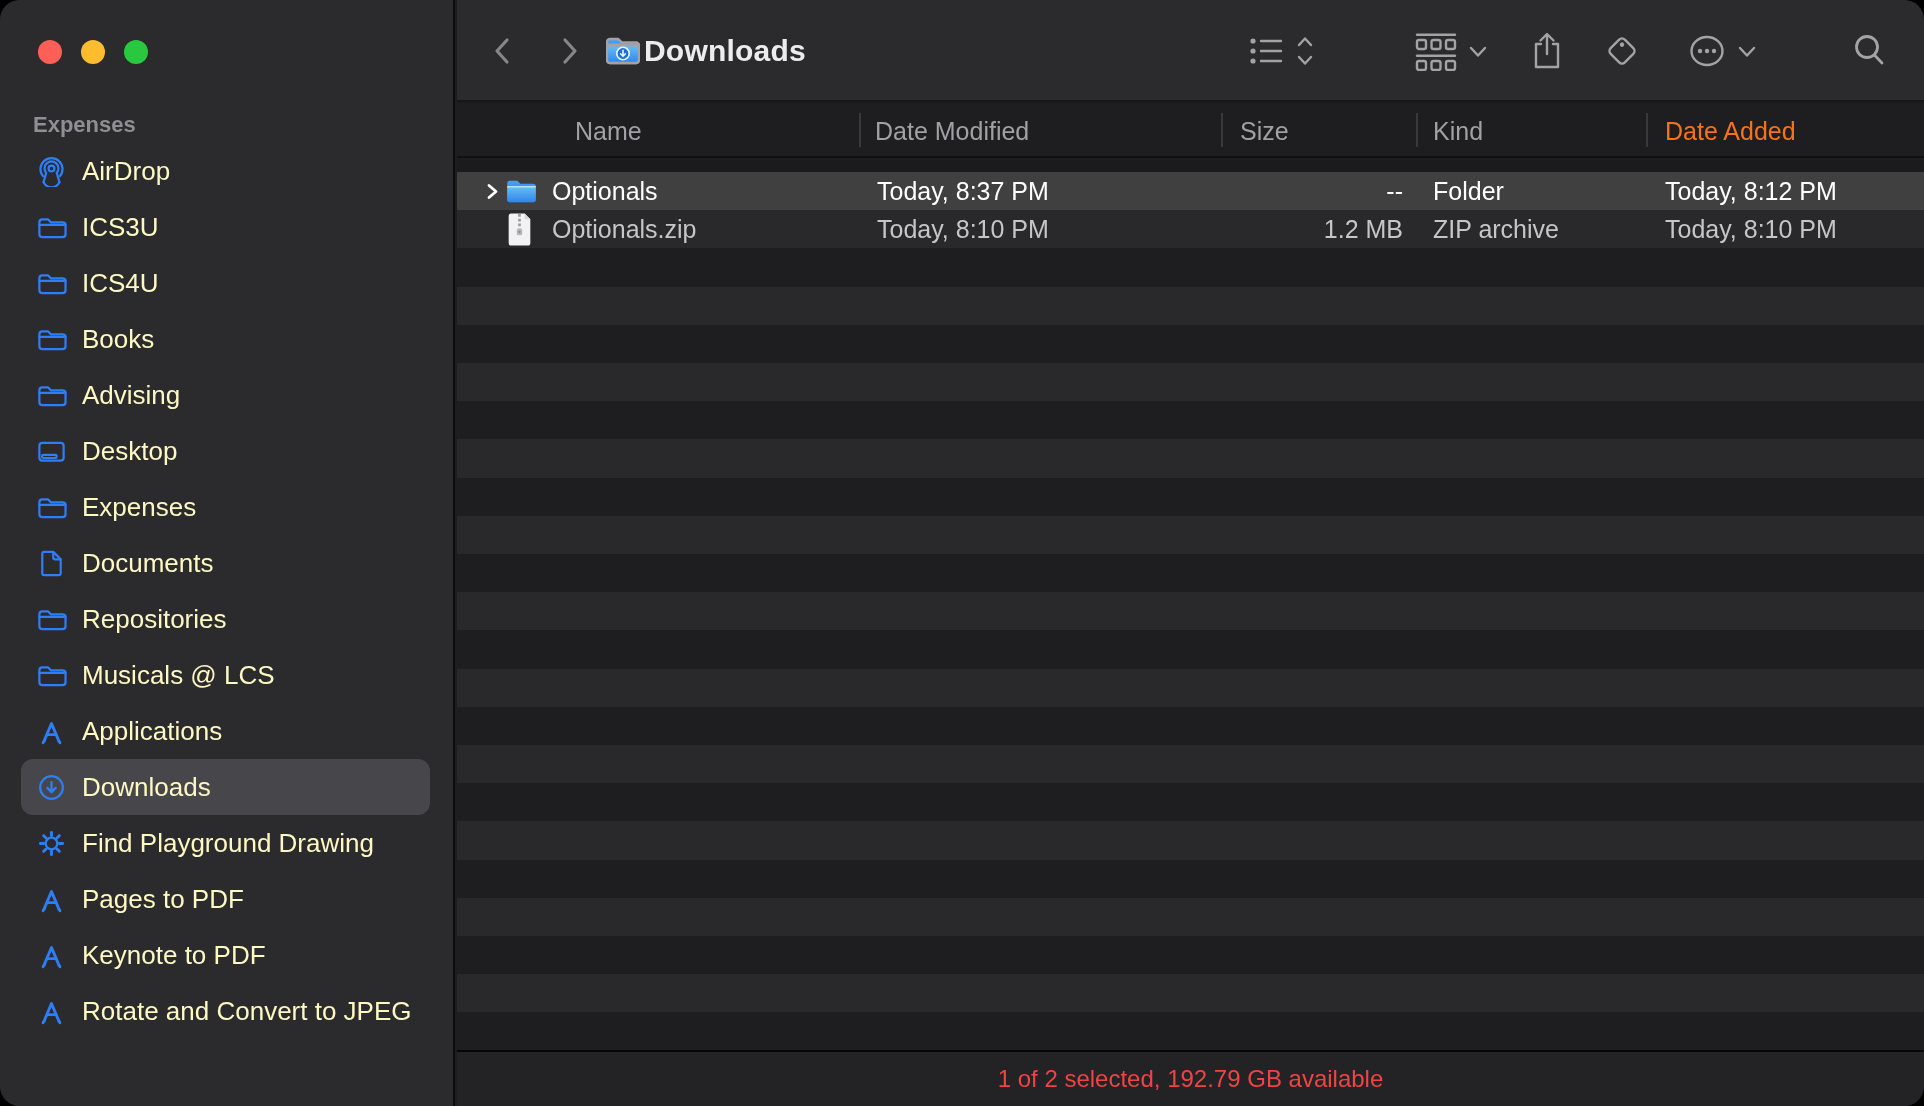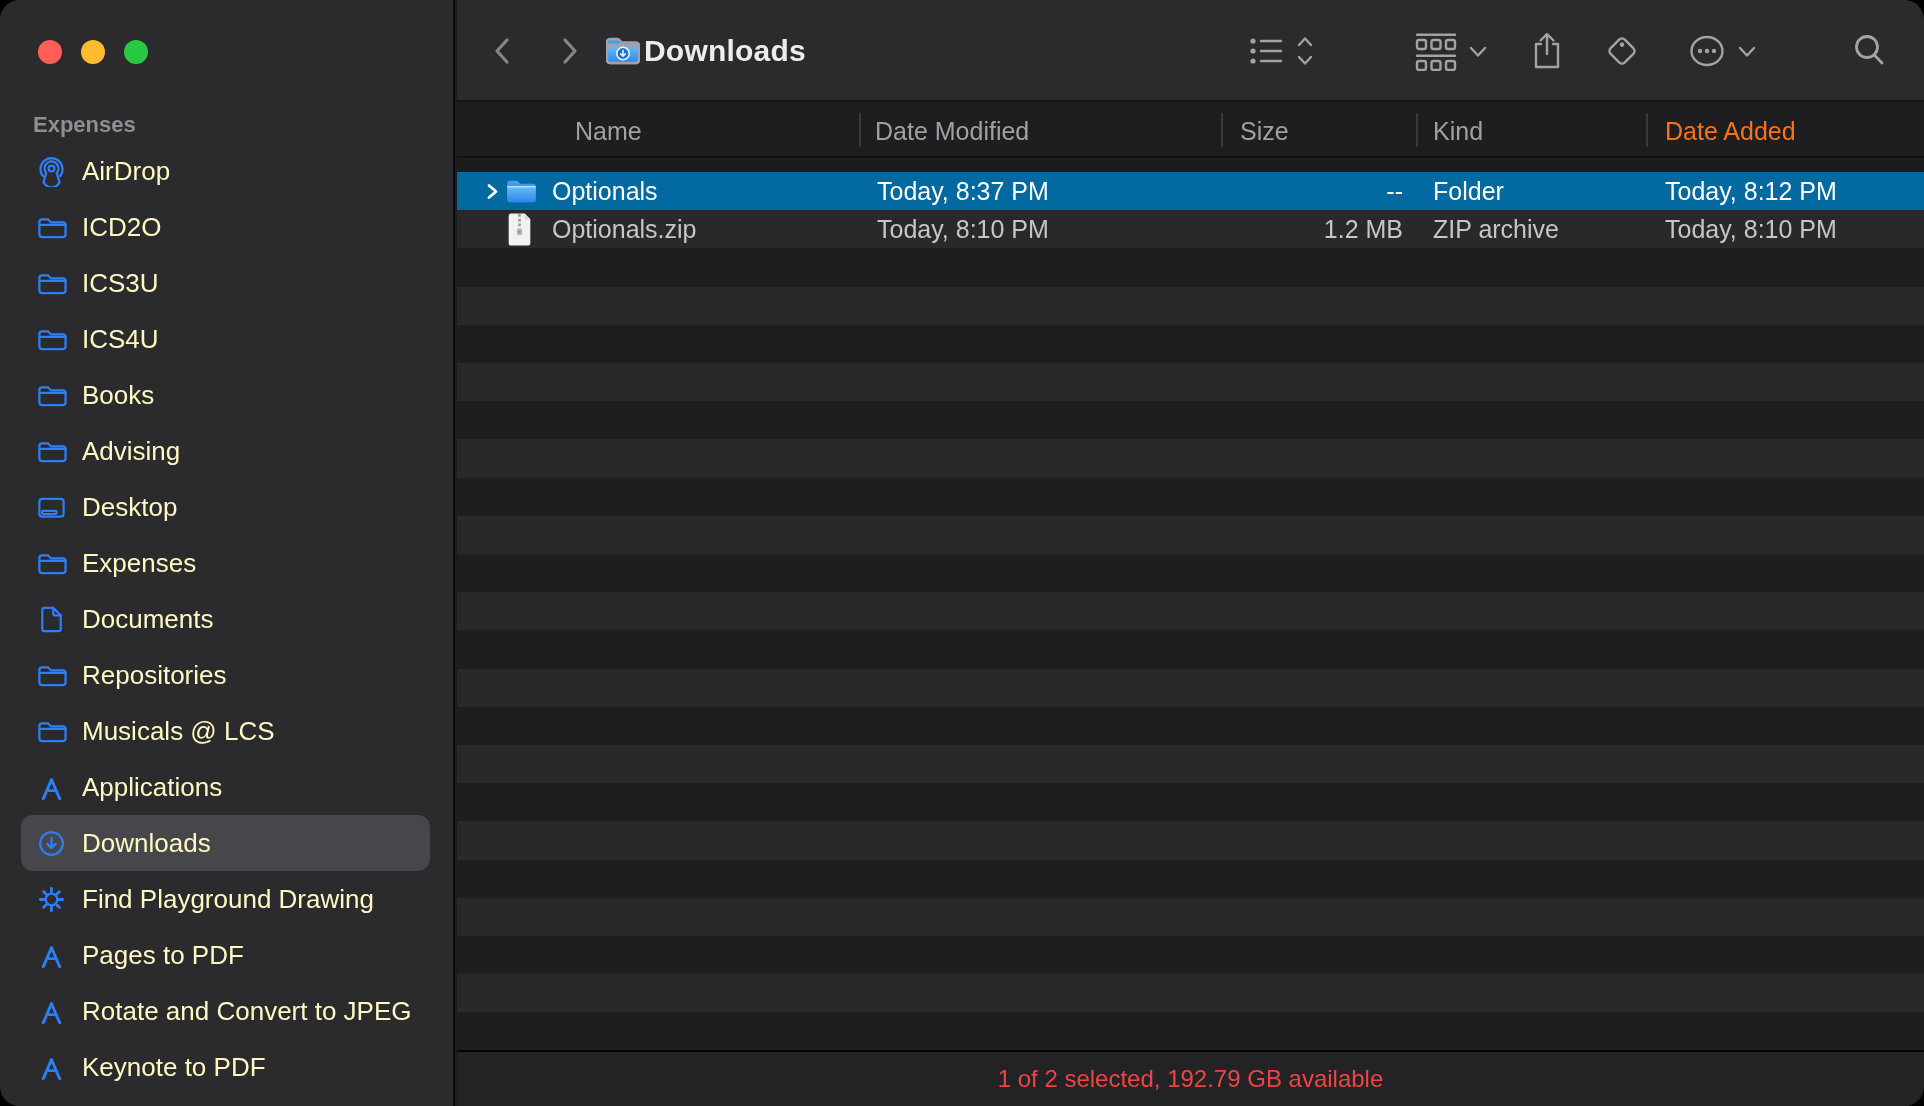--- a/index.html
+++ b/index.html
@@ -53,21 +53,21 @@
   .hcell { position:absolute; top:0; height:54px; display:flex; align-items:center;
     font-size:25px; color:#a0a0a5; white-space:nowrap; }
   .hcell.sorted { color:#f97316; font-weight:400; }
   .hdiv { position:absolute; top:9px; bottom:9px; width:2px; background:#39393c; }
 
   
   #rows { position:absolute; left:0; right:0; top:160px; bottom:56px; background:#1b1b1d; overflow:hidden; }
   #stripes { position:absolute; left:0; right:0; top:12px; bottom:0;
     background:repeating-linear-gradient(to bottom,#1e1e20 0 38.2px,#29292b 38.2px 76.4px); }
   .file-row { position:absolute; left:0; right:0; height:38.2px; }
-  #row-0 { top:12px; background:#0369a1; }
+  #row-0 { top:12px; background:#404040; }
   #row-1 { top:50.2px; }
   .rcell { position:absolute; top:0; height:38.2px; display:flex; align-items:center;
     font-size:25px; white-space:nowrap; }
   #row-0 .rcell { color:#ffffff; }
   #row-1 .rcell { color:#c6c6c9; }
   .c-name  { left:95px; }
   .c-dm    { left:420px; }
   .c-size  { left:765px; width:181px; justify-content:flex-end; }
   .c-kind  { left:976px; }
   .c-added { left:1208px; }
@@ -161,26 +161,20 @@
       <div class="side-item">
         <span class="sicon"><svg>
               <use href="#i-airdrop"></use>
             </svg></span>
         <span class="slabel">AirDrop</span>
       </div>
       <div class="side-item">
         <span class="sicon"><svg>
               <use href="#i-folder-line"></use>
             </svg></span>
-        <span class="slabel">ICD2O</span>
-      </div>
-      <div class="side-item">
-        <span class="sicon"><svg>
-              <use href="#i-folder-line"></use>
-            </svg></span>
         <span class="slabel">ICS3U</span>
       </div>
       <div class="side-item">
         <span class="sicon"><svg>
               <use href="#i-folder-line"></use>
             </svg></span>
         <span class="slabel">ICS4U</span>
       </div>
       <div class="side-item">
         <span class="sicon"><svg>
@@ -245,27 +239,27 @@
       <div class="side-item">
         <span class="sicon"><svg>
               <use href="#i-app-store"></use>
             </svg></span>
         <span class="slabel">Pages to PDF</span>
       </div>
       <div class="side-item">
         <span class="sicon"><svg>
               <use href="#i-app-store"></use>
             </svg></span>
+        <span class="slabel">Keynote to PDF</span>
+      </div>
+      <div class="side-item">
+        <span class="sicon"><svg>
+              <use href="#i-app-store"></use>
+            </svg></span>
         <span class="slabel">Rotate and Convert to JPEG</span>
-      </div>
-      <div class="side-item">
-        <span class="sicon"><svg>
-              <use href="#i-app-store"></use>
-            </svg></span>
-        <span class="slabel">Keynote to PDF</span>
       </div>
     </div>
   </div>
 
   <div id="content">
 
     <div id="toolbar">
       <div class="tbtn nav" id="btn-back">
         <svg width="24" height="32" viewBox="0 0 24 32">
             <path d="M16 5 L6 16 L16 27"></path>

